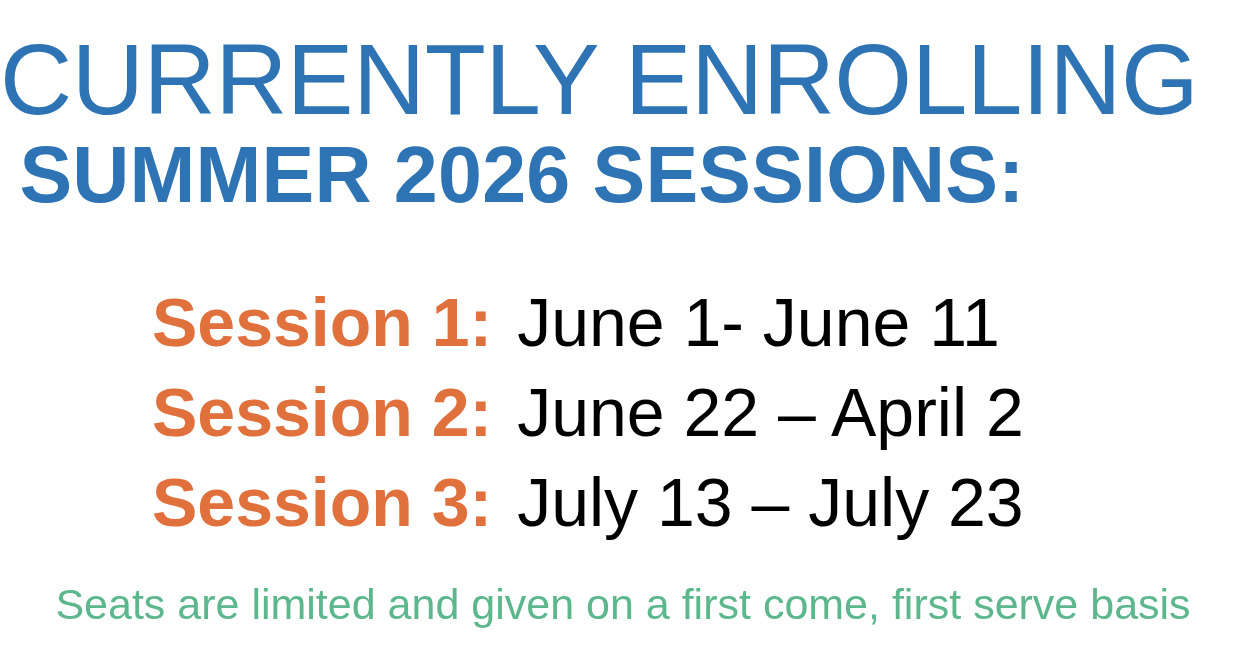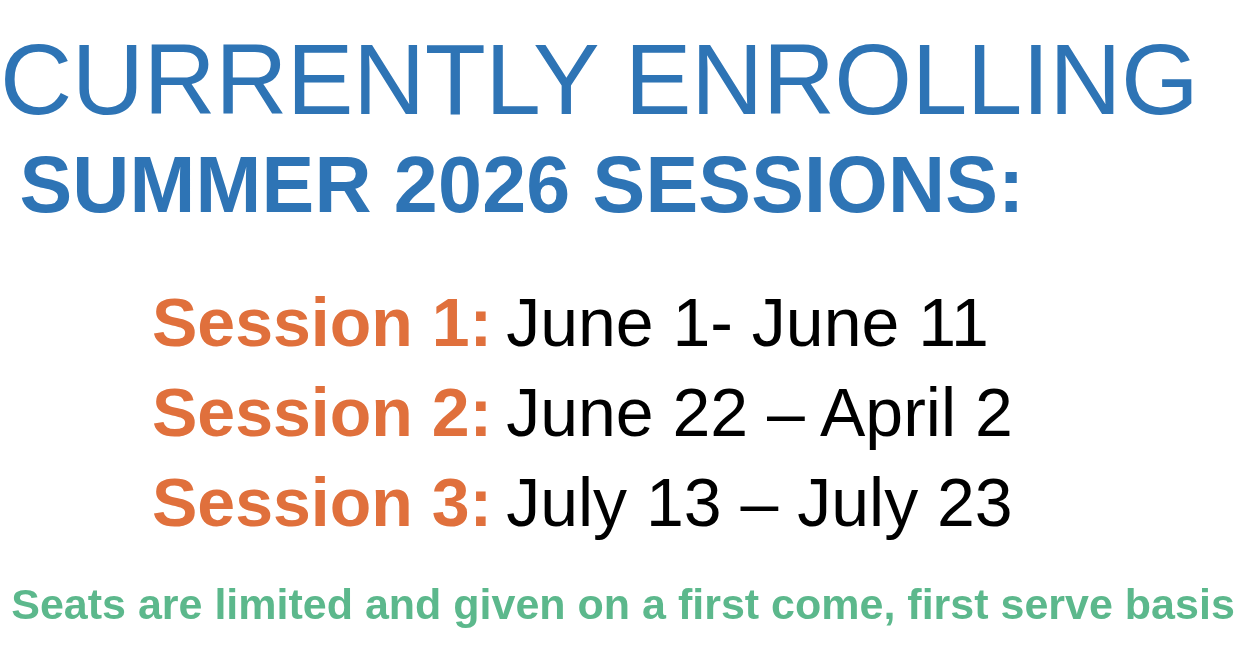--- a/index.html
+++ b/index.html
@@ -44,21 +44,21 @@
 
   .headline-2 {
     display: block;
     color: #2e74b5;
     font-family: "Liberation Sans", sans-serif;
     font-weight: 700;
     font-size: 79px;
     line-height: 86px;
     letter-spacing: 0.2px;
     white-space: nowrap;
-    margin-top: 10px;
+    margin-top: 0;
   }
 
   
   .sessions-block {
     position: absolute;
     left: 152px;
     top: 277px;
     width: 1000px;
   }
 
@@ -72,33 +72,33 @@
   }
 
   .session-label {
     color: #e0703c;
     font-weight: 700;
   }
 
   .session-dates {
     color: #000000;
     font-weight: 400;
-    margin-left: 14px;
+    margin-left: 25px;
   }
 
   
   .footer-note {
     position: absolute;
     left: 0;
     top: 578px;
     width: 1246px;
     text-align: center;
     color: #5cb88c;
     font-family: "Liberation Sans", sans-serif;
-    font-weight: 700;
+    font-weight: 400;
     font-size: 43px;
     line-height: 52px;
     white-space: nowrap;
   }
 </style>
 </head>
 <body>
 
 <div id="poster">
 

